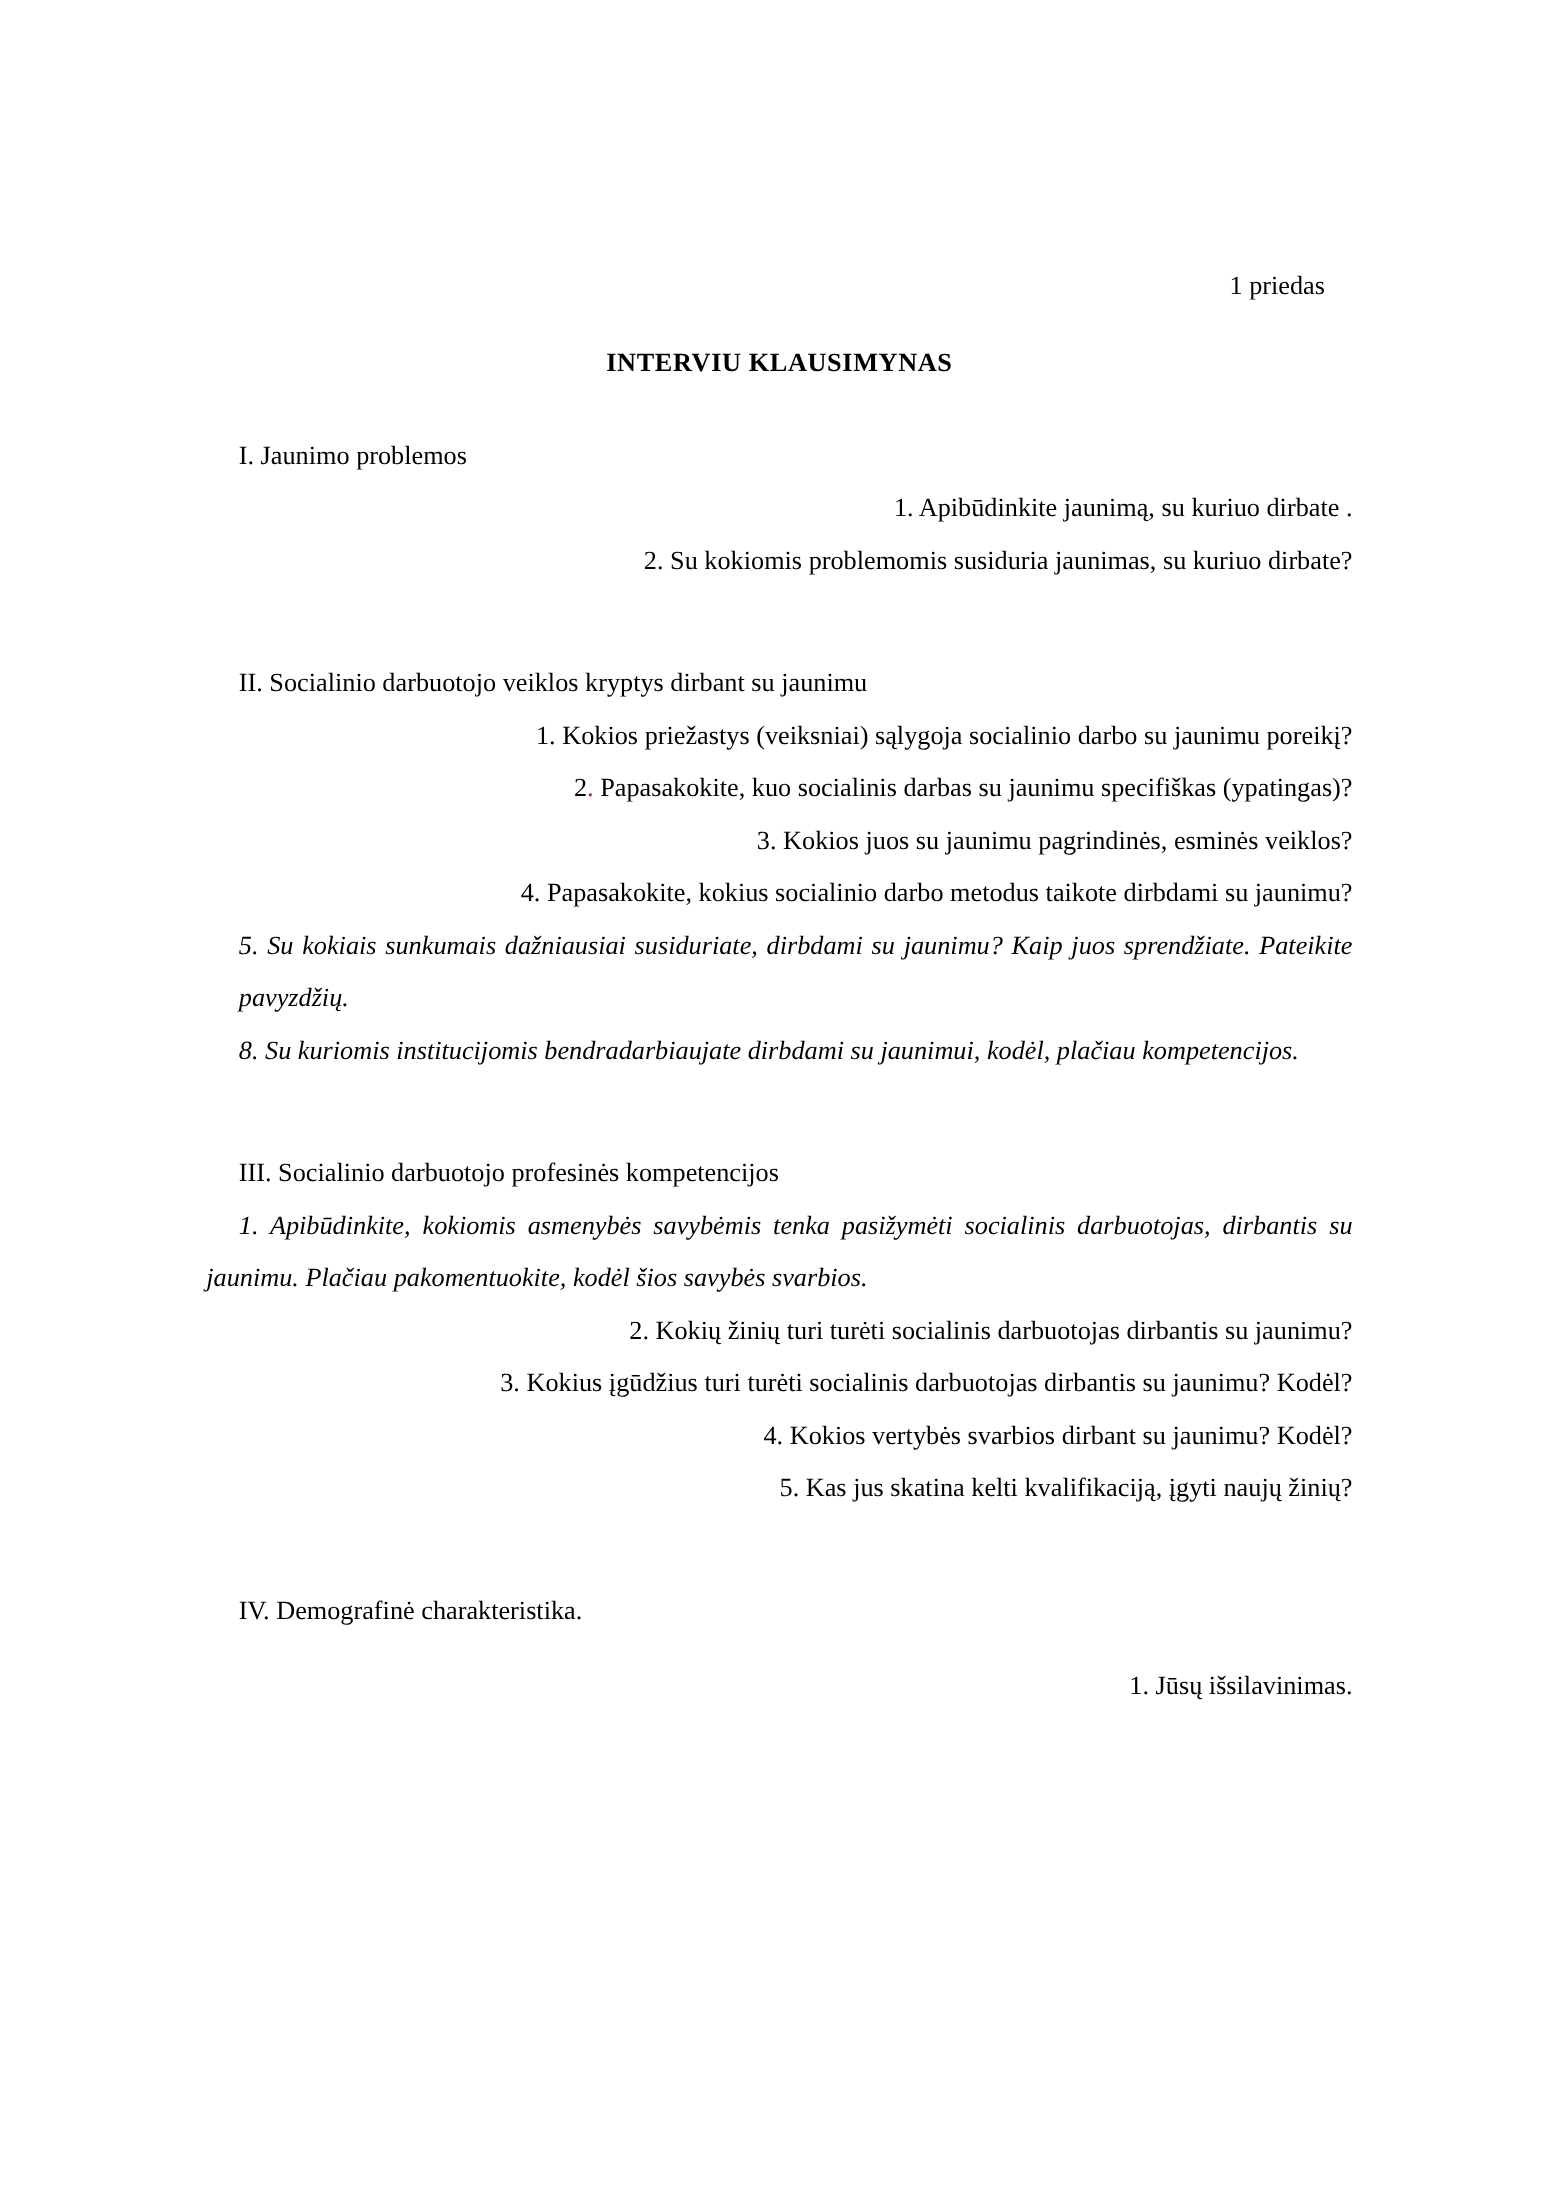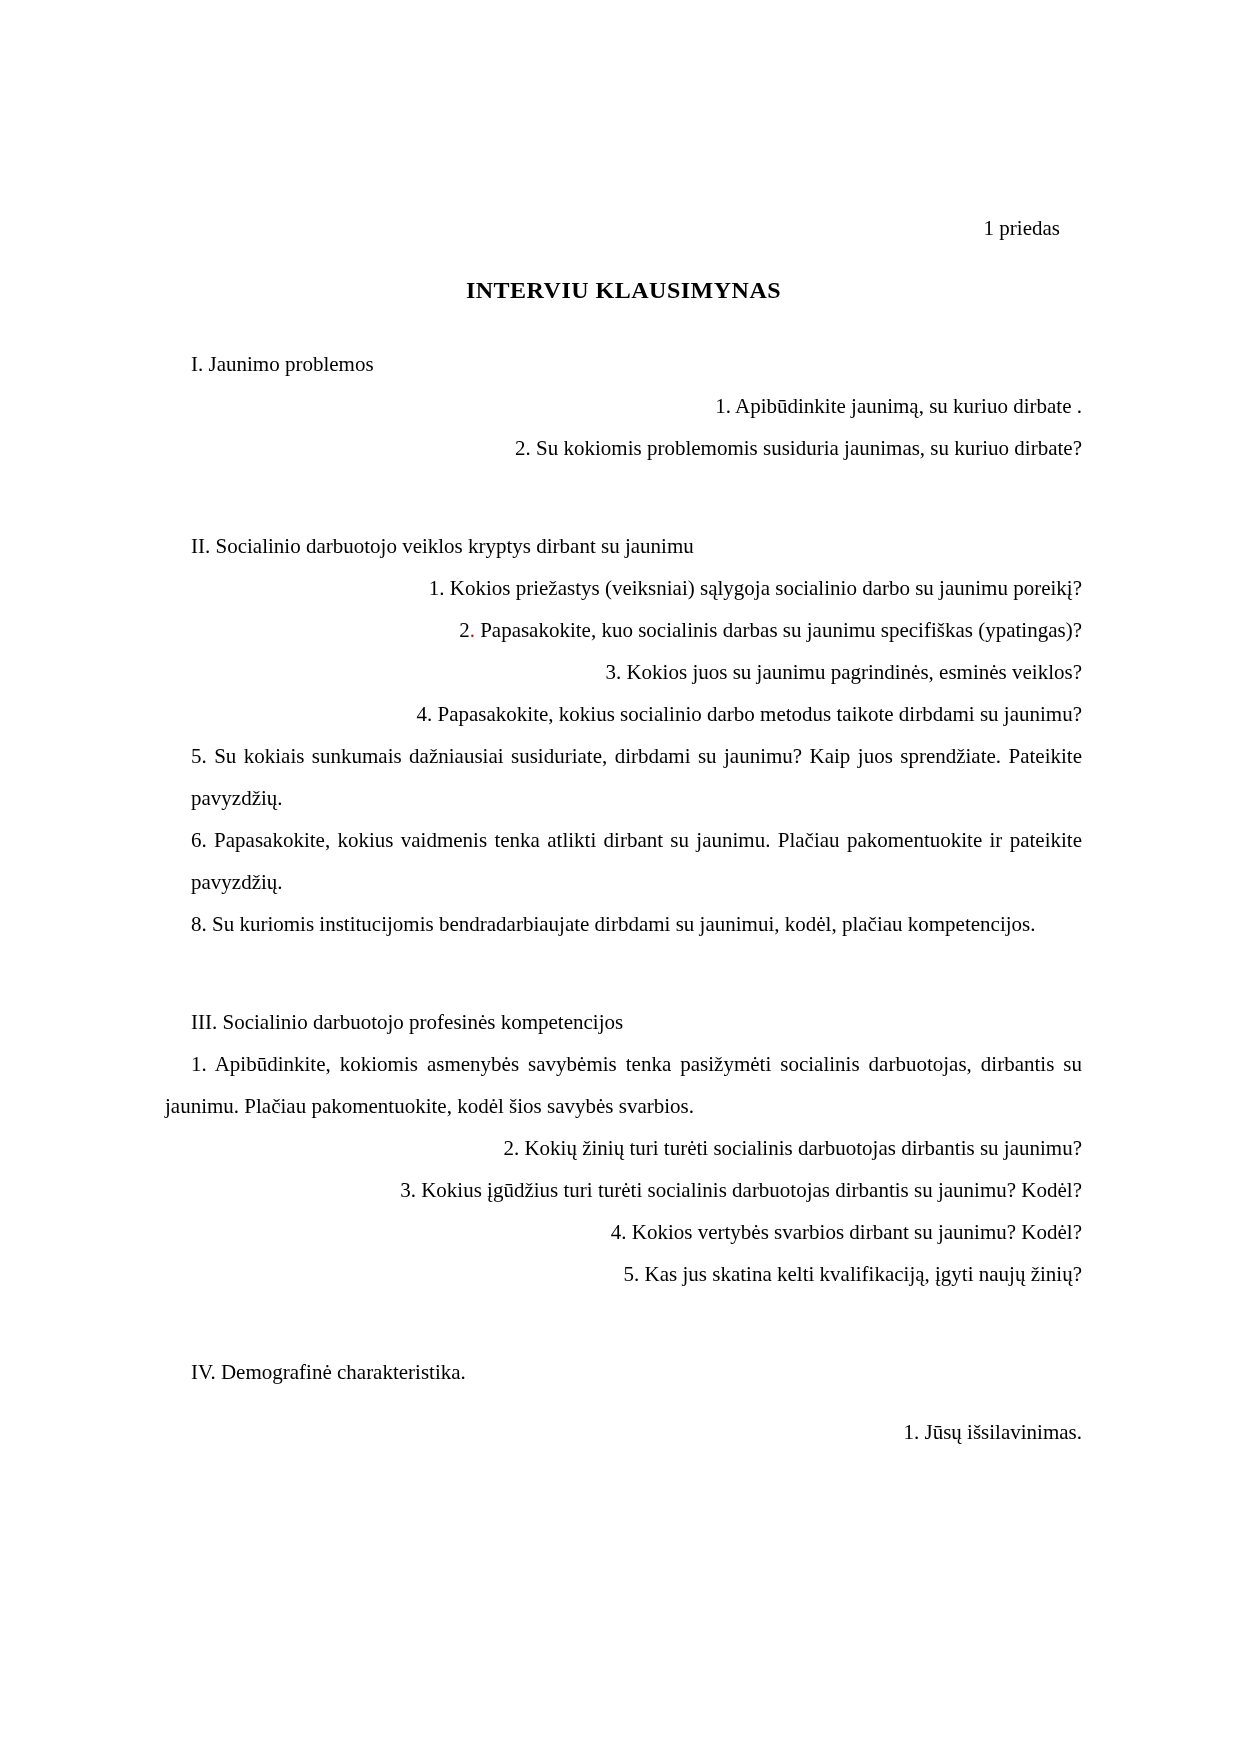--- a/index.html
+++ b/index.html
@@ -21,21 +21,21 @@
     overflow: hidden;
   }
   .annex {
     margin: 207px 0 0 0;
     text-align: right;
     padding-right: 22px;
   }
   .doc-title {
     margin: 20px 0 0 0;
     text-align: center;
-    font-size: 24px;
+    font-size: 21px;
     font-weight: bold;
     letter-spacing: 0.5px;
   }
   h2.heading {
     margin: 56px 0 0 26px;
     font-size: 21px;
     font-weight: normal;
     line-height: 42px;
   }
   h2.heading.first {
@@ -47,20 +47,21 @@
   p.item {
     margin: 0 0 0 26px;
     text-align: right;
   }
   p.item.firstline {
     margin-left: 0;
     text-indent: 26px;
   }
   p.item.justify {
     text-align: justify;
+    font-style: italic;
   }
   p.item.gap-top {
     margin-top: 18px;
   }
   .red-dot {
     color: var(--red_dot, #c00000);
   }
 </style>
 </head>
 <body>
@@ -77,21 +78,20 @@
     <p class="item"><span>2.</span> <span>Su kokiomis problemomis susiduria jaunimas, su kuriuo dirbate?</span></p>
   </section>
 
   <section>
     <h2 class="heading">II. Socialinio darbuotojo veiklos kryptys dirbant su jaunimu</h2>
     <p class="item"><span>1.</span> <span>Kokios priežastys (veiksniai) sąlygoja socialinio darbo su jaunimu poreikį?</span></p>
     <p class="item"><span>2</span><span class="red-dot">.</span> <span>Papasakokite, kuo socialinis darbas su jaunimu specifiškas (ypatingas)?</span></p>
     <p class="item"><span>3.</span> <span>Kokios juos su jaunimu pagrindinės, esminės veiklos?</span></p>
     <p class="item"><span>4.</span> <span>Papasakokite, kokius socialinio darbo metodus taikote dirbdami su jaunimu?</span></p>
     <p class="item justify"><span>5.</span> <span>Su kokiais sunkumais dažniausiai susiduriate, dirbdami su jaunimu? Kaip juos sprendžiate. Pateikite pavyzdžių.</span></p>
-    <p class="item justify"><span>6.</span> <span>Papasakokite, kokius vaidmenis tenka atlikti dirbant su jaunimu. Plačiau pakomentuokite ir pateikite pavyzdžių.</span></p>
     <p class="item justify firstline"><span>8.</span> <span>Su kuriomis institucijomis bendradarbiaujate dirbdami su jaunimui, kodėl, plačiau kompetencijos.</span></p>
   </section>
 
   <section>
     <h2 class="heading">III. Socialinio darbuotojo profesinės kompetencijos</h2>
     <p class="item justify firstline"><span>1.</span> <span>Apibūdinkite, kokiomis asmenybės savybėmis tenka pasižymėti socialinis darbuotojas, dirbantis su jaunimu. Plačiau pakomentuokite, kodėl šios savybės svarbios.</span></p>
     <p class="item"><span>2.</span> <span>Kokių žinių turi turėti socialinis darbuotojas dirbantis su jaunimu?</span></p>
     <p class="item"><span>3.</span> <span>Kokius įgūdžius turi turėti socialinis darbuotojas dirbantis su jaunimu? Kodėl?</span></p>
     <p class="item"><span>4.</span> <span>Kokios vertybės svarbios dirbant su jaunimu? Kodėl?</span></p>
     <p class="item"><span>5.</span> <span>Kas jus skatina kelti kvalifikaciją, įgyti naujų žinių?</span></p>

